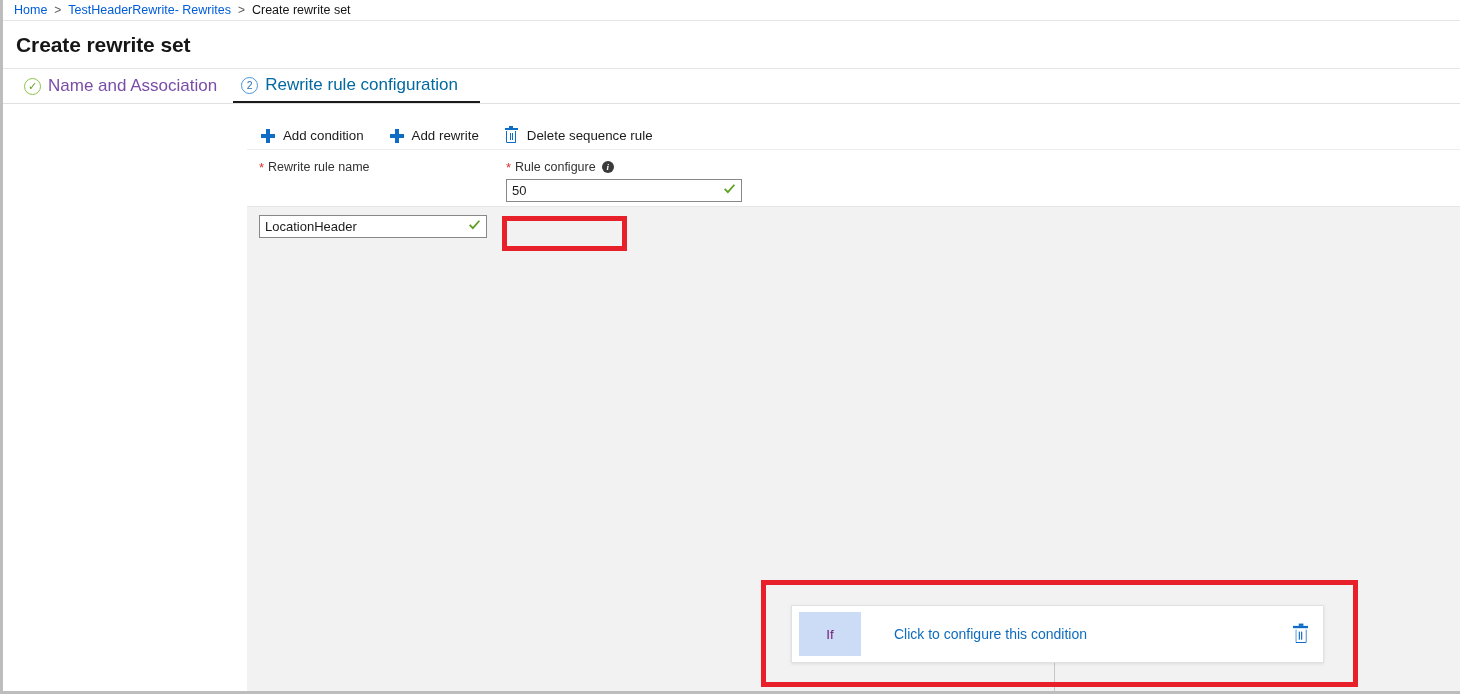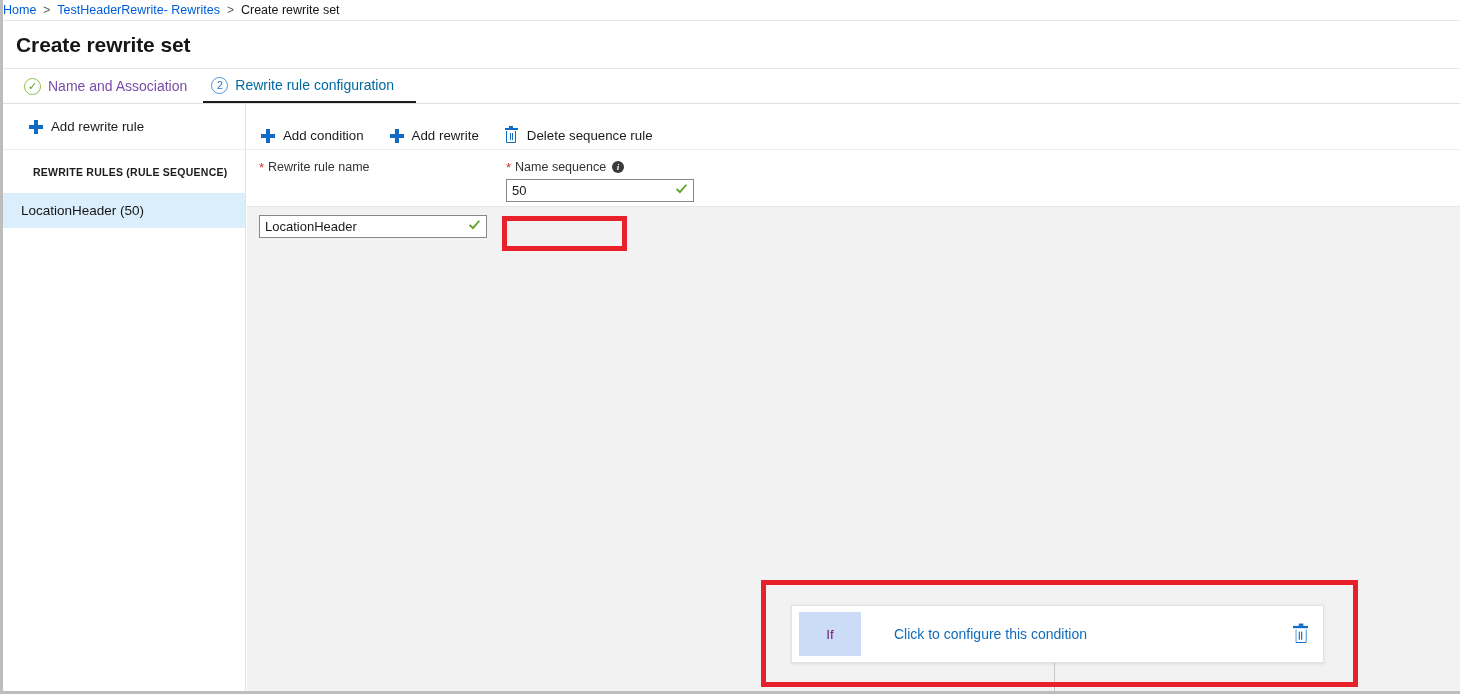--- a/index.html
+++ b/index.html
@@ -22,21 +22,21 @@
 
   
   .breadcrumb {
     position: absolute;
     left: 0; top: 0;
     width: 1457px; height: 21px;
     background: #ffffff;
     border-bottom: 1px solid #e6e6e6;
     display: flex;
     align-items: center;
-    padding-left: 0;
+    padding-left: 11px;
     font-size: 12.5px;
     color: #1b1b1b;
     white-space: nowrap;
   }
   .bc-link {
     color: #015cda;
     cursor: pointer;
     text-decoration: none;
   }
   .bc-sep {
@@ -97,21 +97,21 @@
   }
   .tab-step.done {
     border: 1.3px solid #8bc34a;
     color: #5da021;
     font-size: 11px;
   }
   .tab-step.current {
     border: 1.3px solid #4d96d8;
     color: #2b6fb5;
   }
-  .tab-label { font-size: 14px; }
+  .tab-label { font-size: 17px; }
   .tab-label.done { color: #7a4ca8; }
   .tab-label.current { color: #0369a1; }
 
   
   .left-panel {
     position: absolute;
     left: 0; top: 104px;
     width: 243px; height: 587px;
     background: #ffffff;
     border-right: 1px solid #e3e3e3;
@@ -261,21 +261,21 @@
     background: #ffffff;
     outline: none;
   }
   .check-ok {
     position: absolute;
     right: 6px; top: 3px;
     width: 13px; height: 13px;
     pointer-events: none;
   }
   .w1 { width: 228px; margin-top: 40px; }
-  .w2 { width: 188px; }
+  .w2 { width: 236px; }
 
   
   .canvas { position: relative; height: 484px; }
 
   .connector {
     position: absolute;
     left: 807px; top: 412px;
     width: 1px; height: 130px;
     background: #c6c6c6;
   }
@@ -358,34 +358,20 @@
     <div class="tab">
       <span class="tab-step done">✓</span>
       <span class="tab-label done">Name and Association</span>
     </div>
     <div class="tab active">
       <span class="tab-step current">2</span>
       <span class="tab-label current">Rewrite rule configuration</span>
     </div>
   </div>
 
-  <div class="left-panel">
-    <div class="left-toolbar">
-      <div class="cmd-btn">
-        <span class="plus-icon"></span>
-        <span>Add rewrite rule</span>
-      </div>
-    </div>
-    <div class="rules-header">REWRITE RULES (RULE SEQUENCE)</div>
-    <div class="rule-list">
-      <div class="rule-item selected">
-        <span>LocationHeader (50)</span>
-      </div>
-    </div>
-  </div>
 
   <div class="right-panel">
 
     <div class="right-toolbar">
       <div class="cmd-btn">
         <span class="plus-icon"></span>
         <span>Add condition</span>
       </div>
       <div class="cmd-btn">
         <span class="plus-icon"></span>
@@ -410,21 +396,21 @@
         <div class="input-wrap w1">
           <input class="text-input" type="text" value="LocationHeader" style="">
           <svg class="check-ok" viewBox="0 0 16 16">
             <path d="M2 8.4 L6 12.4 L14 3.4" fill="none" stroke="#5da021" stroke-width="2.2"></path>
           </svg>
         </div>
       </div>
       <div class="field">
         <div class="field-label">
           <span class="req-star">*</span>
-          <span>Name sequence</span>
+          <span>Rule configure</span>
           <span class="info-icon">i</span>
         </div>
         <div class="input-wrap w2">
           <input class="text-input" type="text" value="50" style="">
           <svg class="check-ok" viewBox="0 0 16 16">
             <path d="M2 8.4 L6 12.4 L14 3.4" fill="none" stroke="#5da021" stroke-width="2.2"></path>
           </svg>
         </div>
       </div>
     </div>

